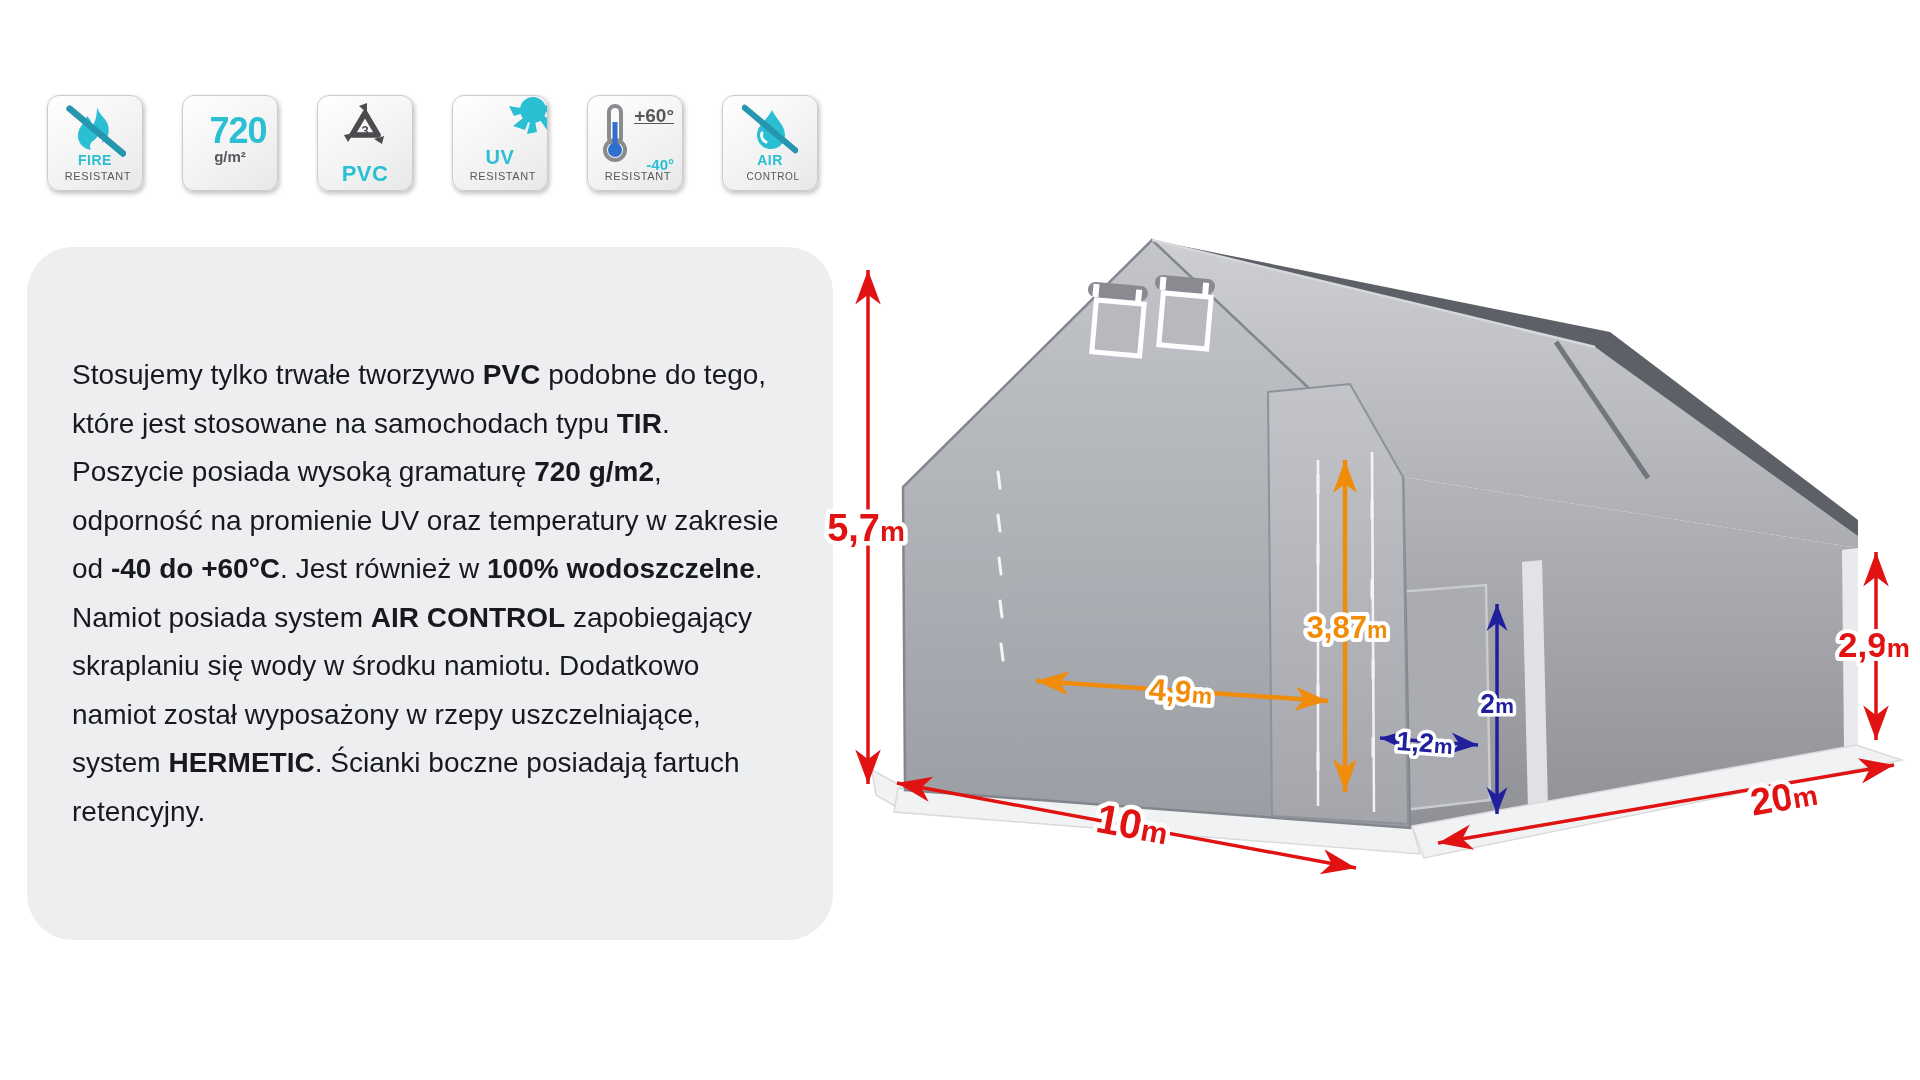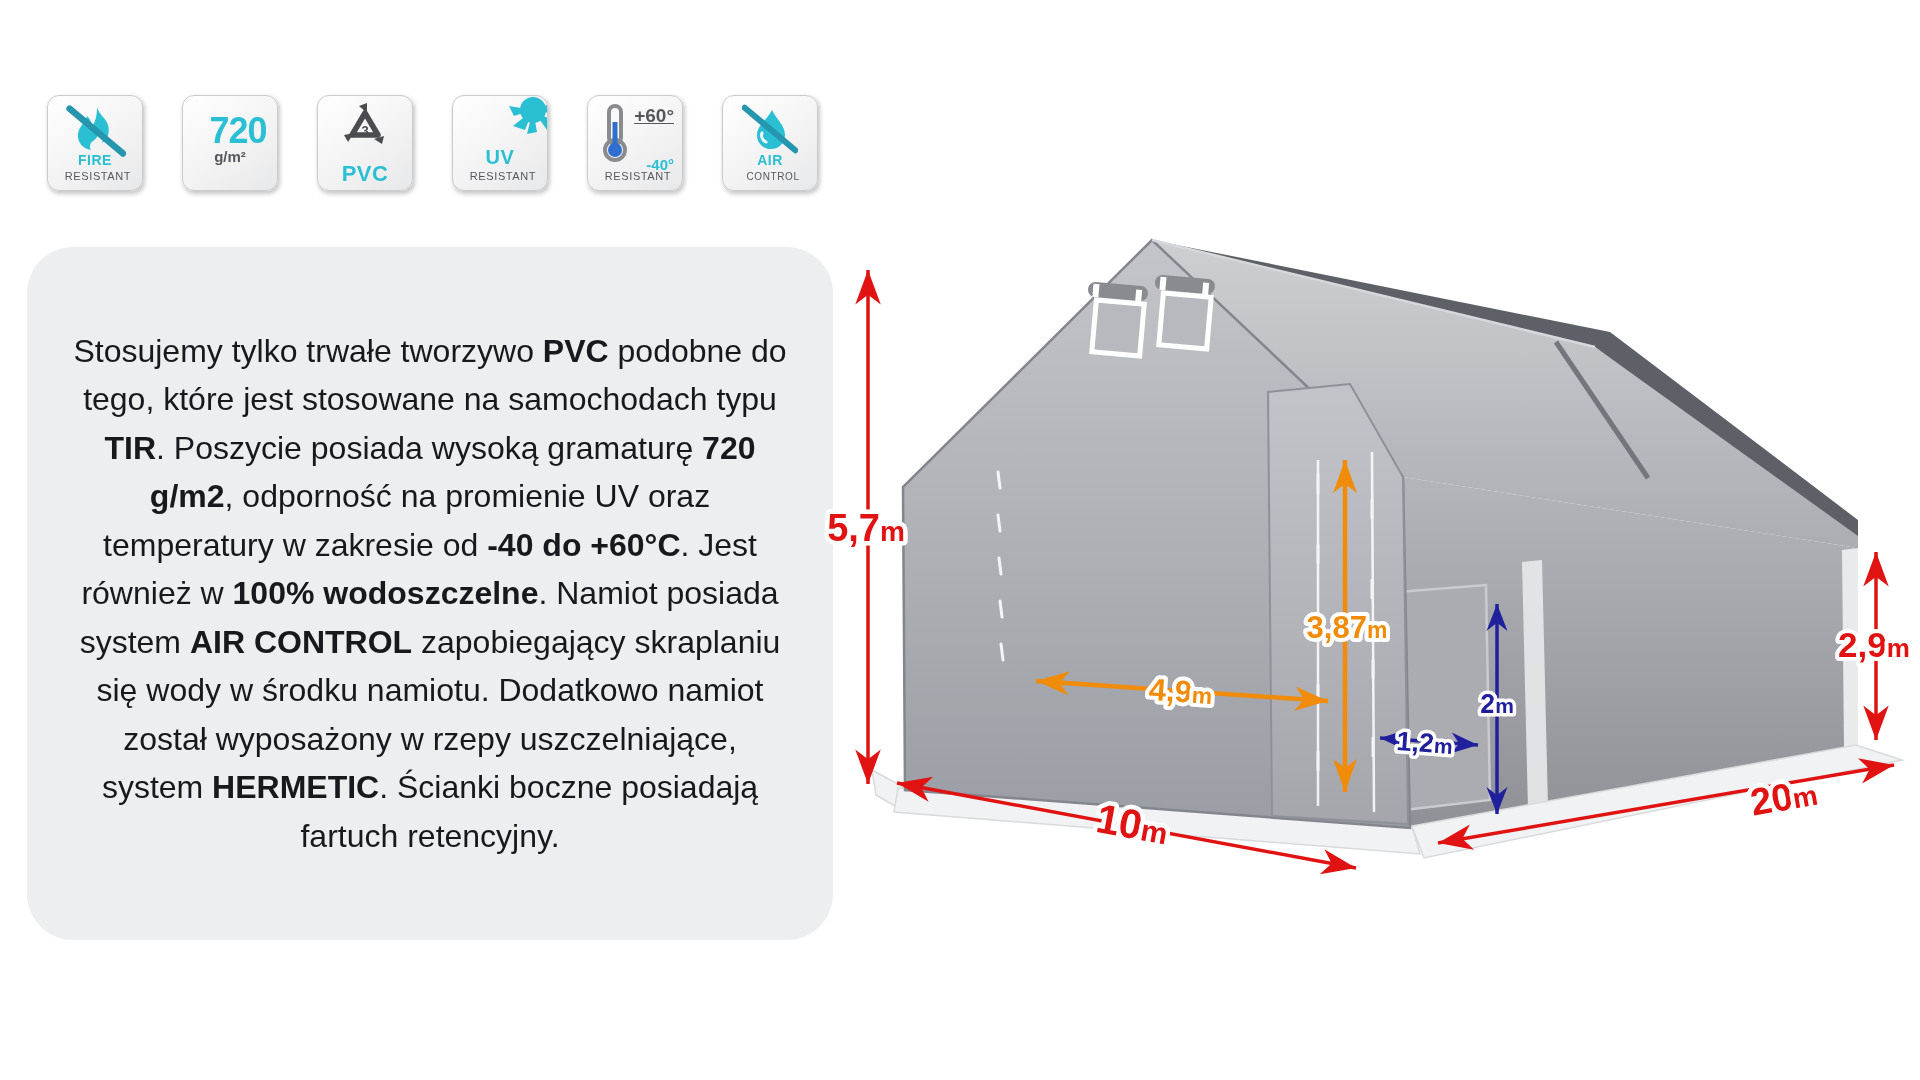--- a/index.html
+++ b/index.html
@@ -17,21 +17,21 @@
   .badge-title{color:#2bbfd3;font-weight:bold;font-size:14px;letter-spacing:.5px;line-height:19px;}
   .badge-sub{color:#55575b;font-size:11px;font-weight:normal;letter-spacing:.6px;line-height:13px;padding-left:6px;}
   .badge-big{color:#2bbfd3;font-size:36px;font-weight:bold;line-height:34px;letter-spacing:-1px;margin-left:16px;}
   .badge-unit{color:#55575b;font-size:15px;line-height:17px;font-weight:bold;}
   .temp-rows{position:absolute;top:10px;right:8px;text-align:right;}
   .temp-max{color:#55575b;font-weight:bold;font-size:19px;line-height:20px;text-decoration:underline;}
   .temp-min{color:#2bbfd3;font-weight:bold;font-size:15px;line-height:20px;margin-top:29px;}
   
   .desc-panel{position:absolute;left:27px;top:247px;width:806px;height:693px;
         background:#edeef0;border-radius:46px;display:flex;align-items:center;justify-content:center;}
-  .desc-text{width:716px;text-align:center;font-size:32px;line-height:48.5px;color:#17191c;}
+  .desc-text{width:716px;font-size:28px;line-height:48.5px;color:#17191c;}
   .desc-text b{font-weight:bold;}
   
   .diagram{position:absolute;left:0;top:0;width:1920px;height:1080px;}
   .dim-label{font-family:"Liberation Sans", sans-serif;font-weight:bold;
              paint-order:stroke;stroke:#ffffff;stroke-linejoin:round;}
 </style>
 </head>
 <body>
 
 <div class="page">

